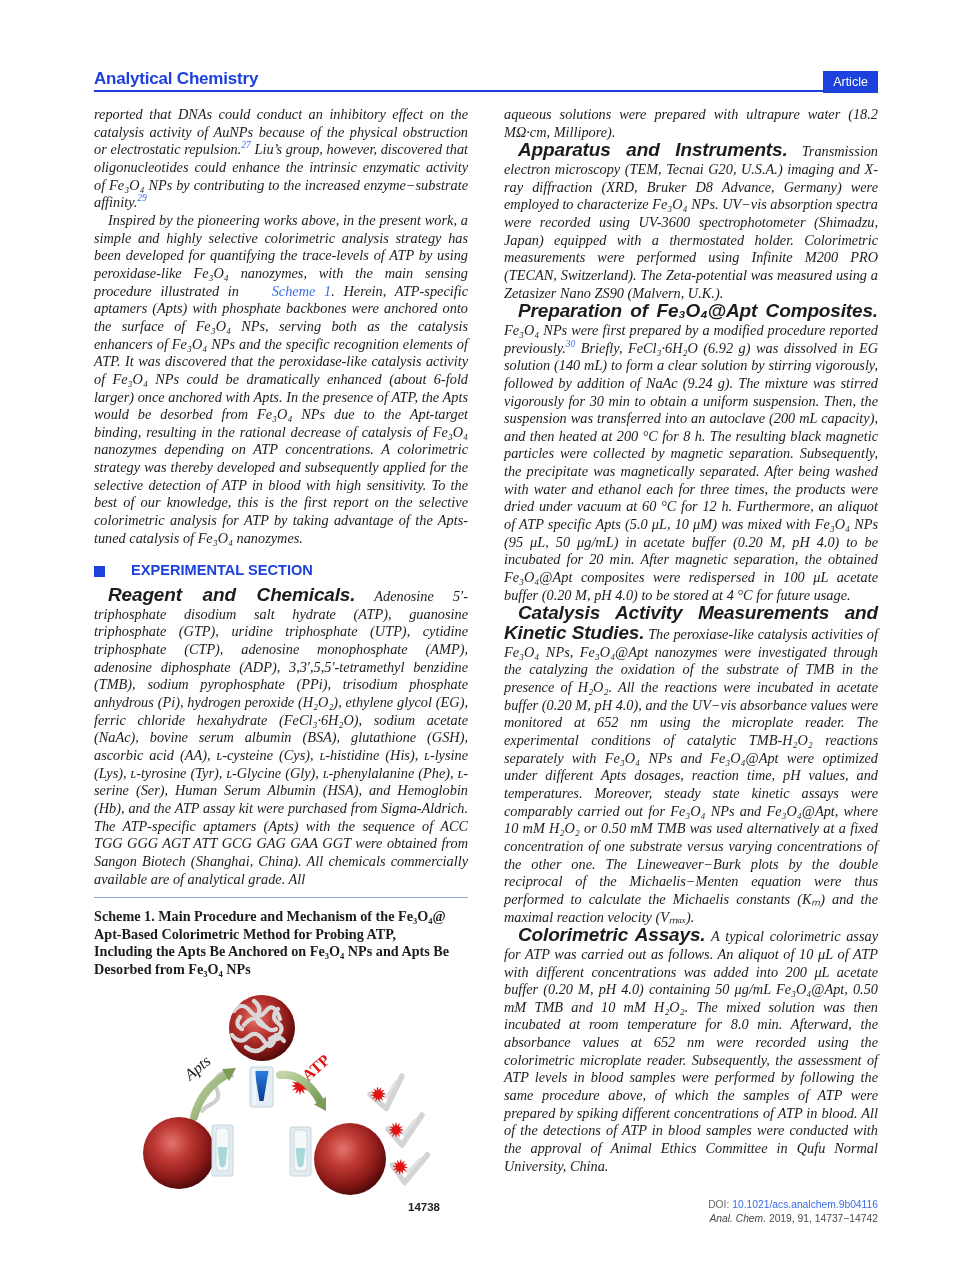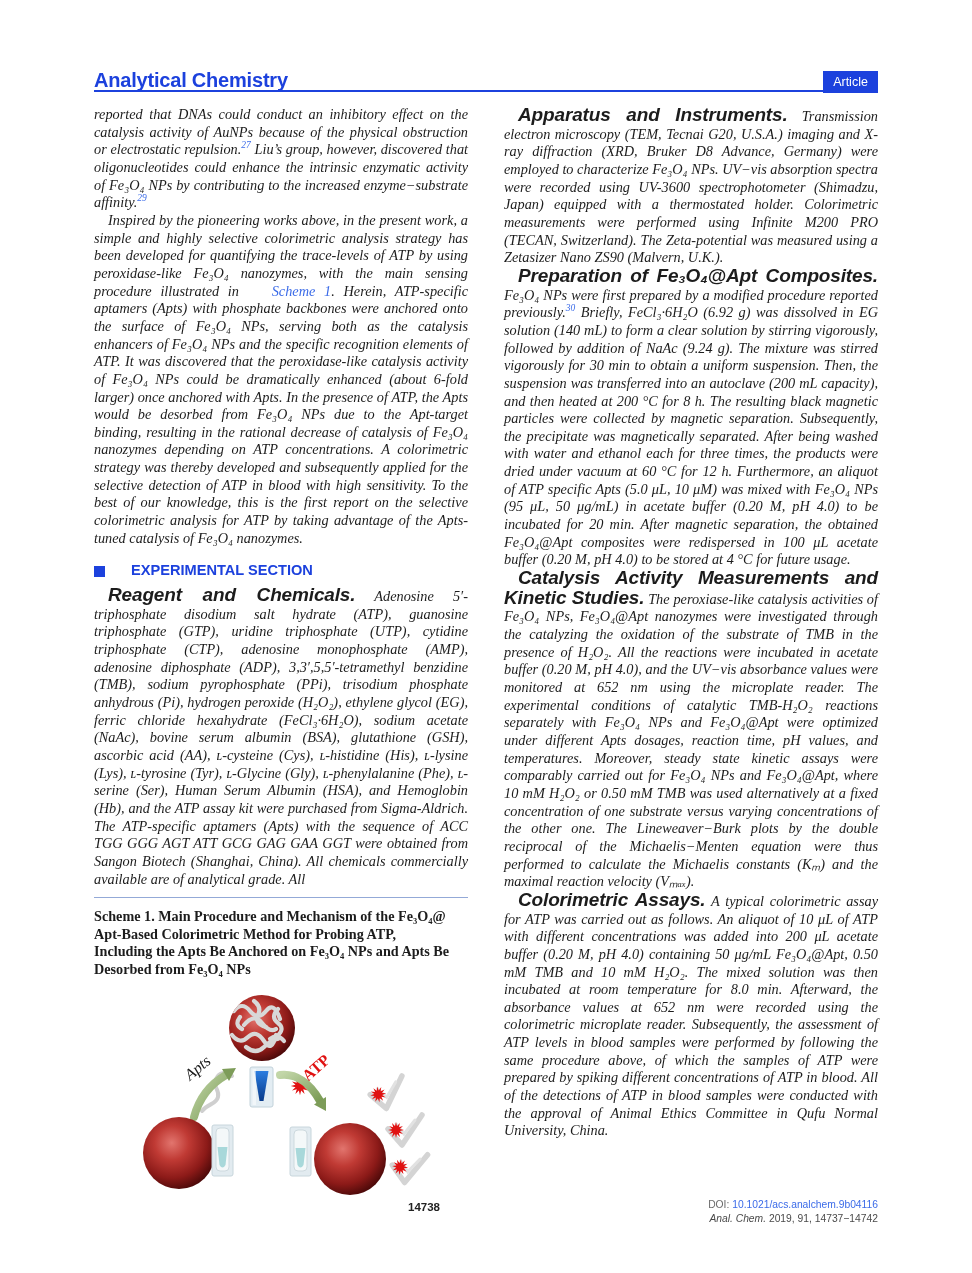--- a/index.html
+++ b/index.html
@@ -1,20 +1,20 @@
 <!DOCTYPE html>
 <html><head>
 <meta charset="utf-8">
 <style>
   html,body{margin:0;padding:0;background:#ffffff;}
   .page{position:relative;width:972px;height:1273px;background:#fff;overflow:hidden;
         font-family:"Liberation Serif",serif;color:#1c1c1c;}
   
   .journal-title{position:absolute;left:94px;top:69px;font-family:"Liberation Sans",sans-serif;
-        font-weight:bold;font-size:20px;color:#1c41dd;letter-spacing:-0.2px;}
+        font-weight:bold;font-size:17px;color:#1c41dd;letter-spacing:-0.2px;}
   .header-rule{position:absolute;left:94px;top:90px;width:784px;height:2px;background:#1c41dd;}
   .article-badge{position:absolute;left:823px;top:71px;width:55px;height:22px;background:#1c41dd;
         color:#fff;font-family:"Liberation Sans",sans-serif;font-size:12.5px;
         display:flex;align-items:center;justify-content:center;}
   
   .col{position:absolute;top:106px;width:374px;font-size:14.3px;line-height:17.65px;
         text-align:justify;}
   .col-left{left:94px;}
   .col-right{left:504px;}
   p.para{margin:0;padding:0;font-style:italic;}
@@ -153,20 +153,21 @@
           <use href="#burst" transform="translate(10,17)"></use>
       </g>
       <g transform="translate(298,160) rotate(6)">
         <use href="#complexShape"></use>
           <use href="#burst" transform="translate(10,17)"></use>
       </g>
     </svg>
   </div>
 
   <div class="col col-right">
+    <p class="para"><span>aqueous solutions were prepared with ultrapure water (18.2 MΩ·cm, Millipore).</span></p>
     <p class="para indent"><span class="runin">Apparatus and Instruments.</span><span> Transmission electron microscopy (TEM, Tecnai G20, U.S.A.) imaging and X-ray diffraction (XRD, Bruker D8 Advance, Germany) were employed to characterize Fe₃O₄ NPs. UV−vis absorption spectra were recorded using UV-3600 spectrophotometer (Shimadzu, Japan) equipped with a thermostated holder. Colorimetric measurements were performed using Infinite M200 PRO (TECAN, Switzerland). The Zeta-potential was measured using a Zetasizer Nano ZS90 (Malvern, U.K.).</span></p>
     <p class="para indent"><span class="runin">Preparation of Fe₃O₄@Apt Composites.</span><span> Fe₃O₄ NPs were first prepared by a modified procedure reported previously.</span><sup class="ref">30</sup><span> Briefly, FeCl₃·6H₂O (6.92 g) was dissolved in EG solution (140 mL) to form a clear solution by stirring vigorously, followed by addition of NaAc (9.24 g). The mixture was stirred vigorously for 30 min to obtain a uniform suspension. Then, the suspension was transferred into an autoclave (200 mL capacity), and then heated at 200 °C for 8 h. The resulting black magnetic particles were collected by magnetic separation. Subsequently, the precipitate was magnetically separated. After being washed with water and ethanol each for three times, the products were dried under vacuum at 60 °C for 12 h. Furthermore, an aliquot of ATP specific Apts (5.0 μL, 10 μM) was mixed with Fe₃O₄ NPs (95 μL, 50 μg/mL) in acetate buffer (0.20 M, pH 4.0) to be incubated for 20 min. After magnetic separation, the obtained Fe₃O₄@Apt composites were redispersed in 100 μL acetate buffer (0.20 M, pH 4.0) to be stored at 4 °C for future usage.</span></p>
     <p class="para indent"><span class="runin">Catalysis Activity Measurements and Kinetic Studies.</span><span> The peroxiase-like catalysis activities of Fe₃O₄ NPs, Fe₃O₄@Apt nanozymes were investigated through the catalyzing the oxidation of the substrate of TMB in the presence of H₂O₂. All the reactions were incubated in acetate buffer (0.20 M, pH 4.0), and the UV−vis absorbance values were monitored at 652 nm using the microplate reader. The experimental conditions of catalytic TMB-H₂O₂ reactions separately with Fe₃O₄ NPs and Fe₃O₄@Apt were optimized under different Apts dosages, reaction time, pH values, and temperatures. Moreover, steady state kinetic assays were comparably carried out for Fe₃O₄ NPs and Fe₃O₄@Apt, where 10 mM H₂O₂ or 0.50 mM TMB was used alternatively at a fixed concentration of one substrate versus varying concentrations of the other one. The Lineweaver−Burk plots by the double reciprocal of the Michaelis−Menten equation were thus performed to calculate the Michaelis constants (Kₘ) and the maximal reaction velocity (Vₘₐₓ).</span></p>
     <p class="para indent"><span class="runin">Colorimetric Assays.</span><span> A typical colorimetric assay for ATP was carried out as follows. An aliquot of 10 μL of ATP with different concentrations was added into 200 μL acetate buffer (0.20 M, pH 4.0) containing 50 μg/mL Fe₃O₄@Apt, 0.50 mM TMB and 10 mM H₂O₂. The mixed solution was then incubated at room temperature for 8.0 min. Afterward, the absorbance values at 652 nm were recorded using the colorimetric microplate reader. Subsequently, the assessment of ATP levels in blood samples were performed by following the same procedure above, of which the samples of ATP were prepared by spiking different concentrations of ATP in blood. All of the detections of ATP in blood samples were conducted with the approval of Animal Ethics Committee in Qufu Normal University, China.</span></p>
   </div>
 
   <div class="footer-page-number">14738</div>
   <div class="footer-citation">
     <div><span>DOI: </span><span class="doi-link">10.1021/acs.analchem.9b04116</span></div>
     <div class="cite-line"><span class="cite-journal">Anal. Chem.</span><span> 2019, 91, 14737−14742</span></div>

